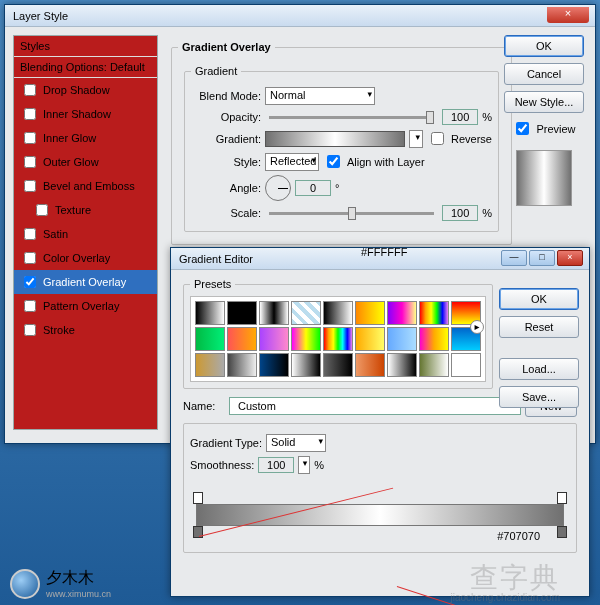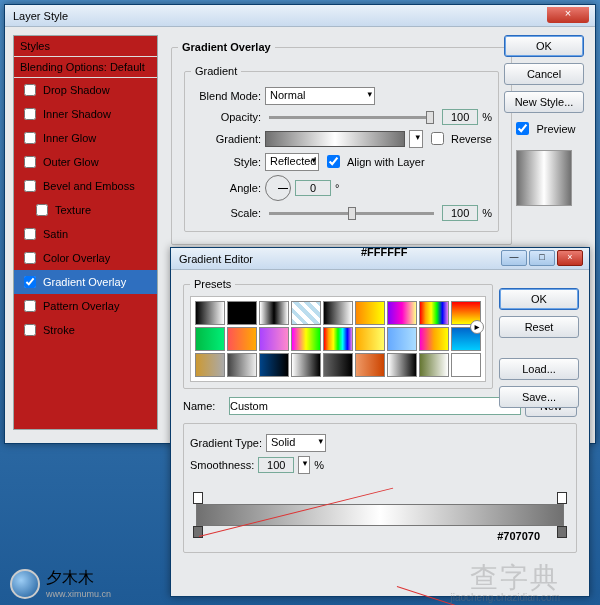--- a/index.html
+++ b/index.html
@@ -39,28 +39,28 @@
 
 
 .gewin { left: 170px; top: 247px; width: 420px; height: 350px; }
 .presets { display: grid; grid-template-columns: repeat(9,30px); grid-auto-rows: 24px; gap: 2px; padding: 4px; background: #fff; border: 1px solid #bbb; }
 .presets .sw { border: 1px solid #888; }
 .gebtns { position: absolute; right: 10px; top: 40px; width: 80px; display: flex; flex-direction: column; gap: 6px; }
 .gradbar { position: relative; height: 22px; border: 1px solid #777; background: linear-gradient(90deg,#707070 0%,#fff 50%,#707070 100%); margin: 30px 6px 0; }
 .stop { position: absolute; width: 10px; height: 12px; border: 1px solid #333; background: #fff; }
 .stop.bottom { bottom: -13px; }
 .stop.top { top: -13px; }
-.colorlabel { position: absolute; font-weight: bold; }
+.colorlabel { position: absolute; font-weight: normal; }
 .redline { position: absolute; border-top: 1px solid #d33; height: 0; transform-origin: left; }
 .addbadge { position: absolute; right: 8px; top: 30px; width: 14px; height: 14px; background: #fff; border: 1px solid #888; border-radius: 50%; text-align: center; line-height: 12px; font-size: 10px; }
 .footer-wm { position: absolute; left: 10px; bottom: 6px; display: flex; align-items: center; gap: 6px; }
 .footer-wm .logo { width: 30px; height: 30px; border-radius: 50%; background: radial-gradient(circle at 35% 35%,#9ccdf5,#1a5a99); border: 2px solid #ccc; }
 .bg-wm { position: absolute; right: 40px; bottom: 8px; font-size: 28px; color: rgba(120,120,120,.3); letter-spacing: 2px; }
 .bg-wm-sub { position: absolute; right: 40px; bottom: 2px; font-size: 10px; color: rgba(120,120,120,.4); }
-.nameinput { flex: 1; border: 1px solid #7a9; padding: 2px 0; background: #fff; }
+.nameinput { flex: 1; border: 1px solid #7a9; padding: 2px 8px; background: #fff; }
 </style>
 </head>
 <body>
 
 <span class="watermark"><span>网页教学网</span><br><span>www.webjx.com</span></span>
 
 <div class="window" style="left:4px; top:4px; width:592px; height:440px;">
   <div class="titlebar">
     <span>Layer Style</span>
     <div class="closebtn">×</div>

